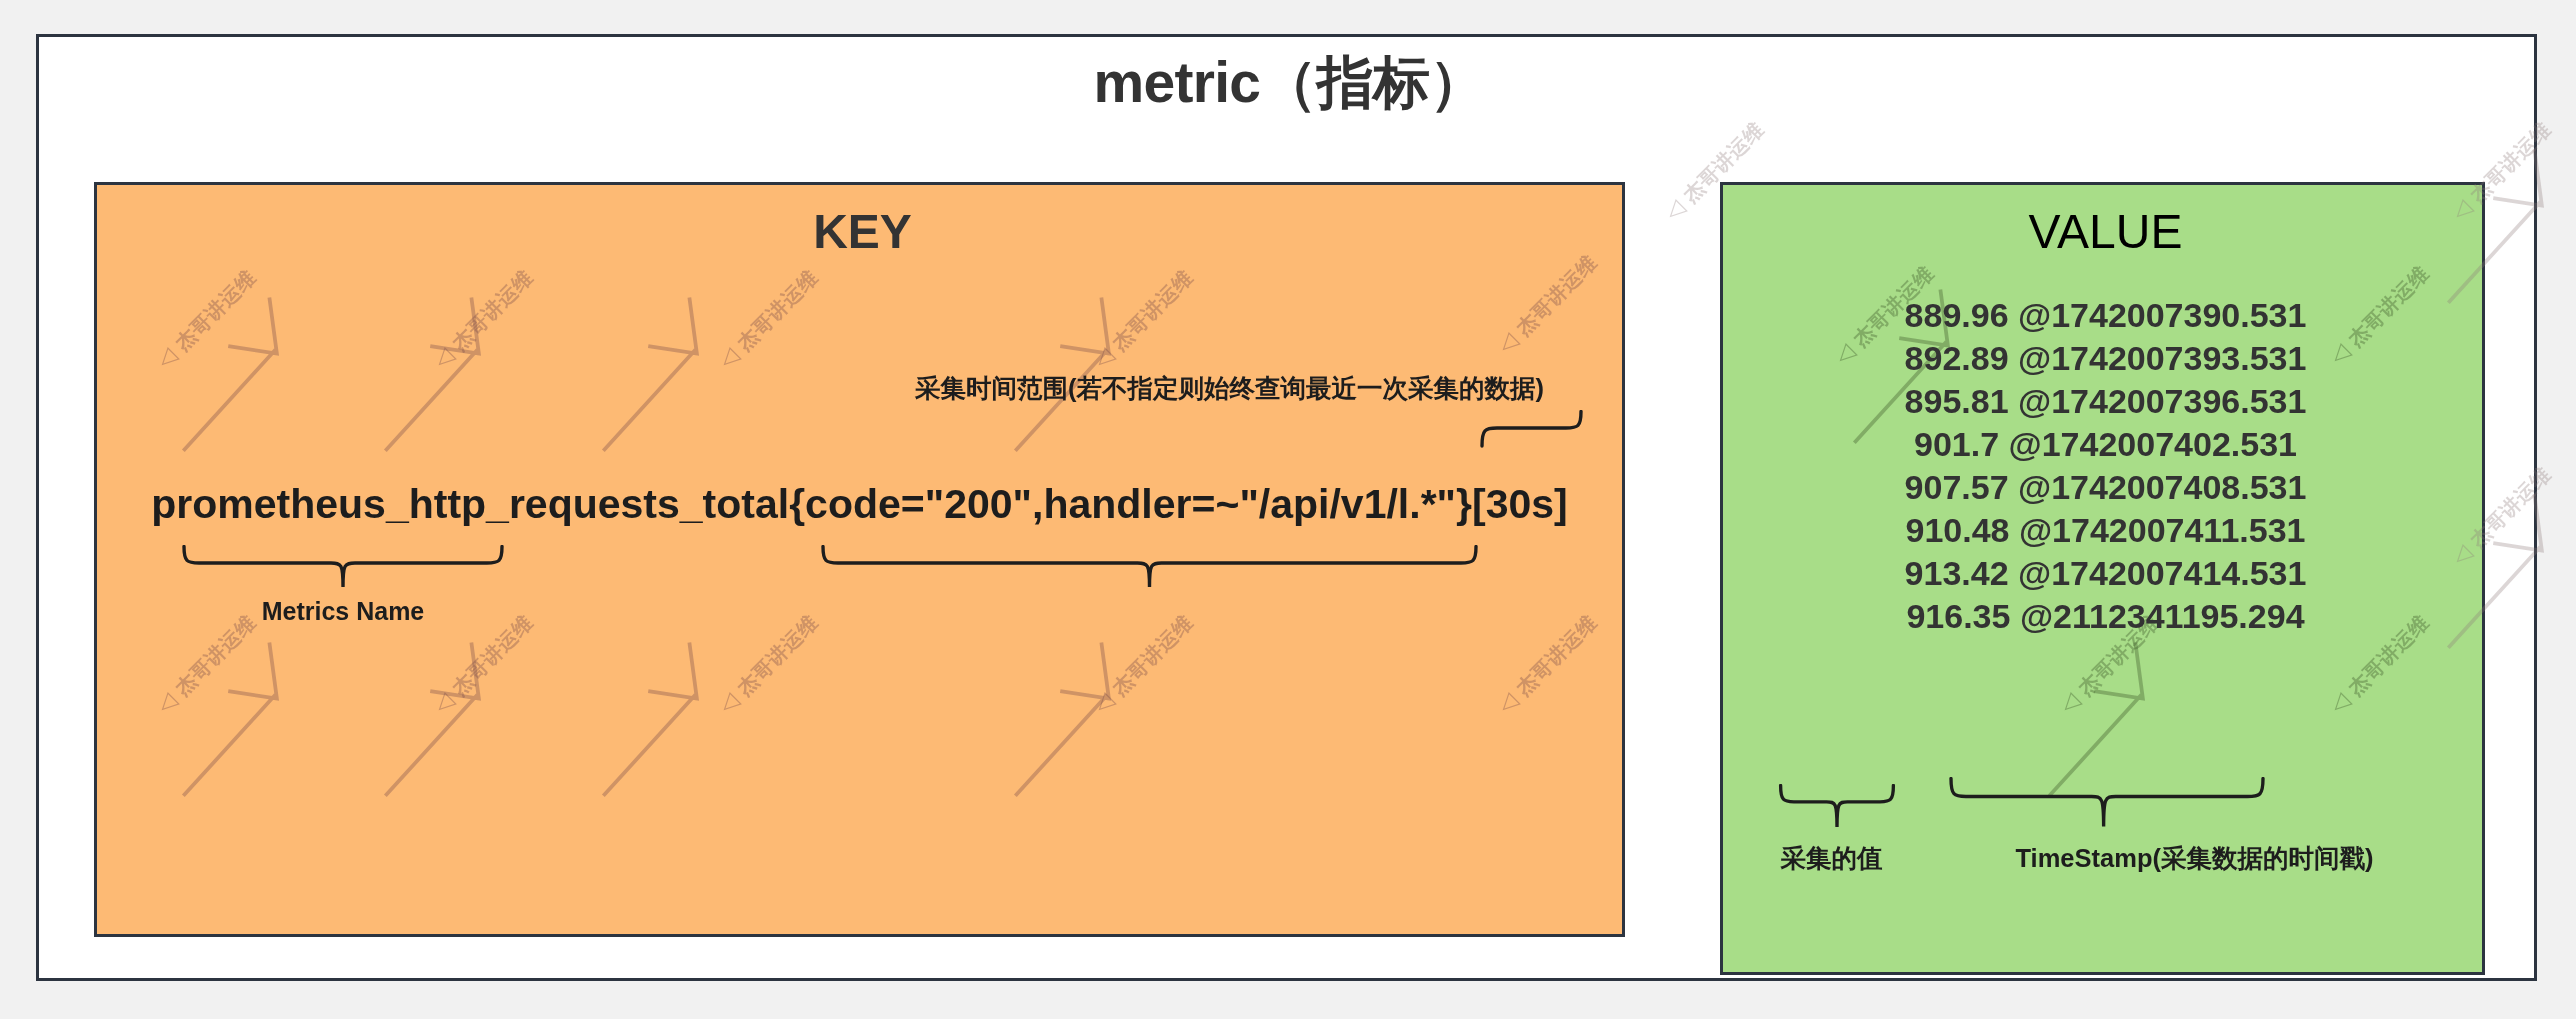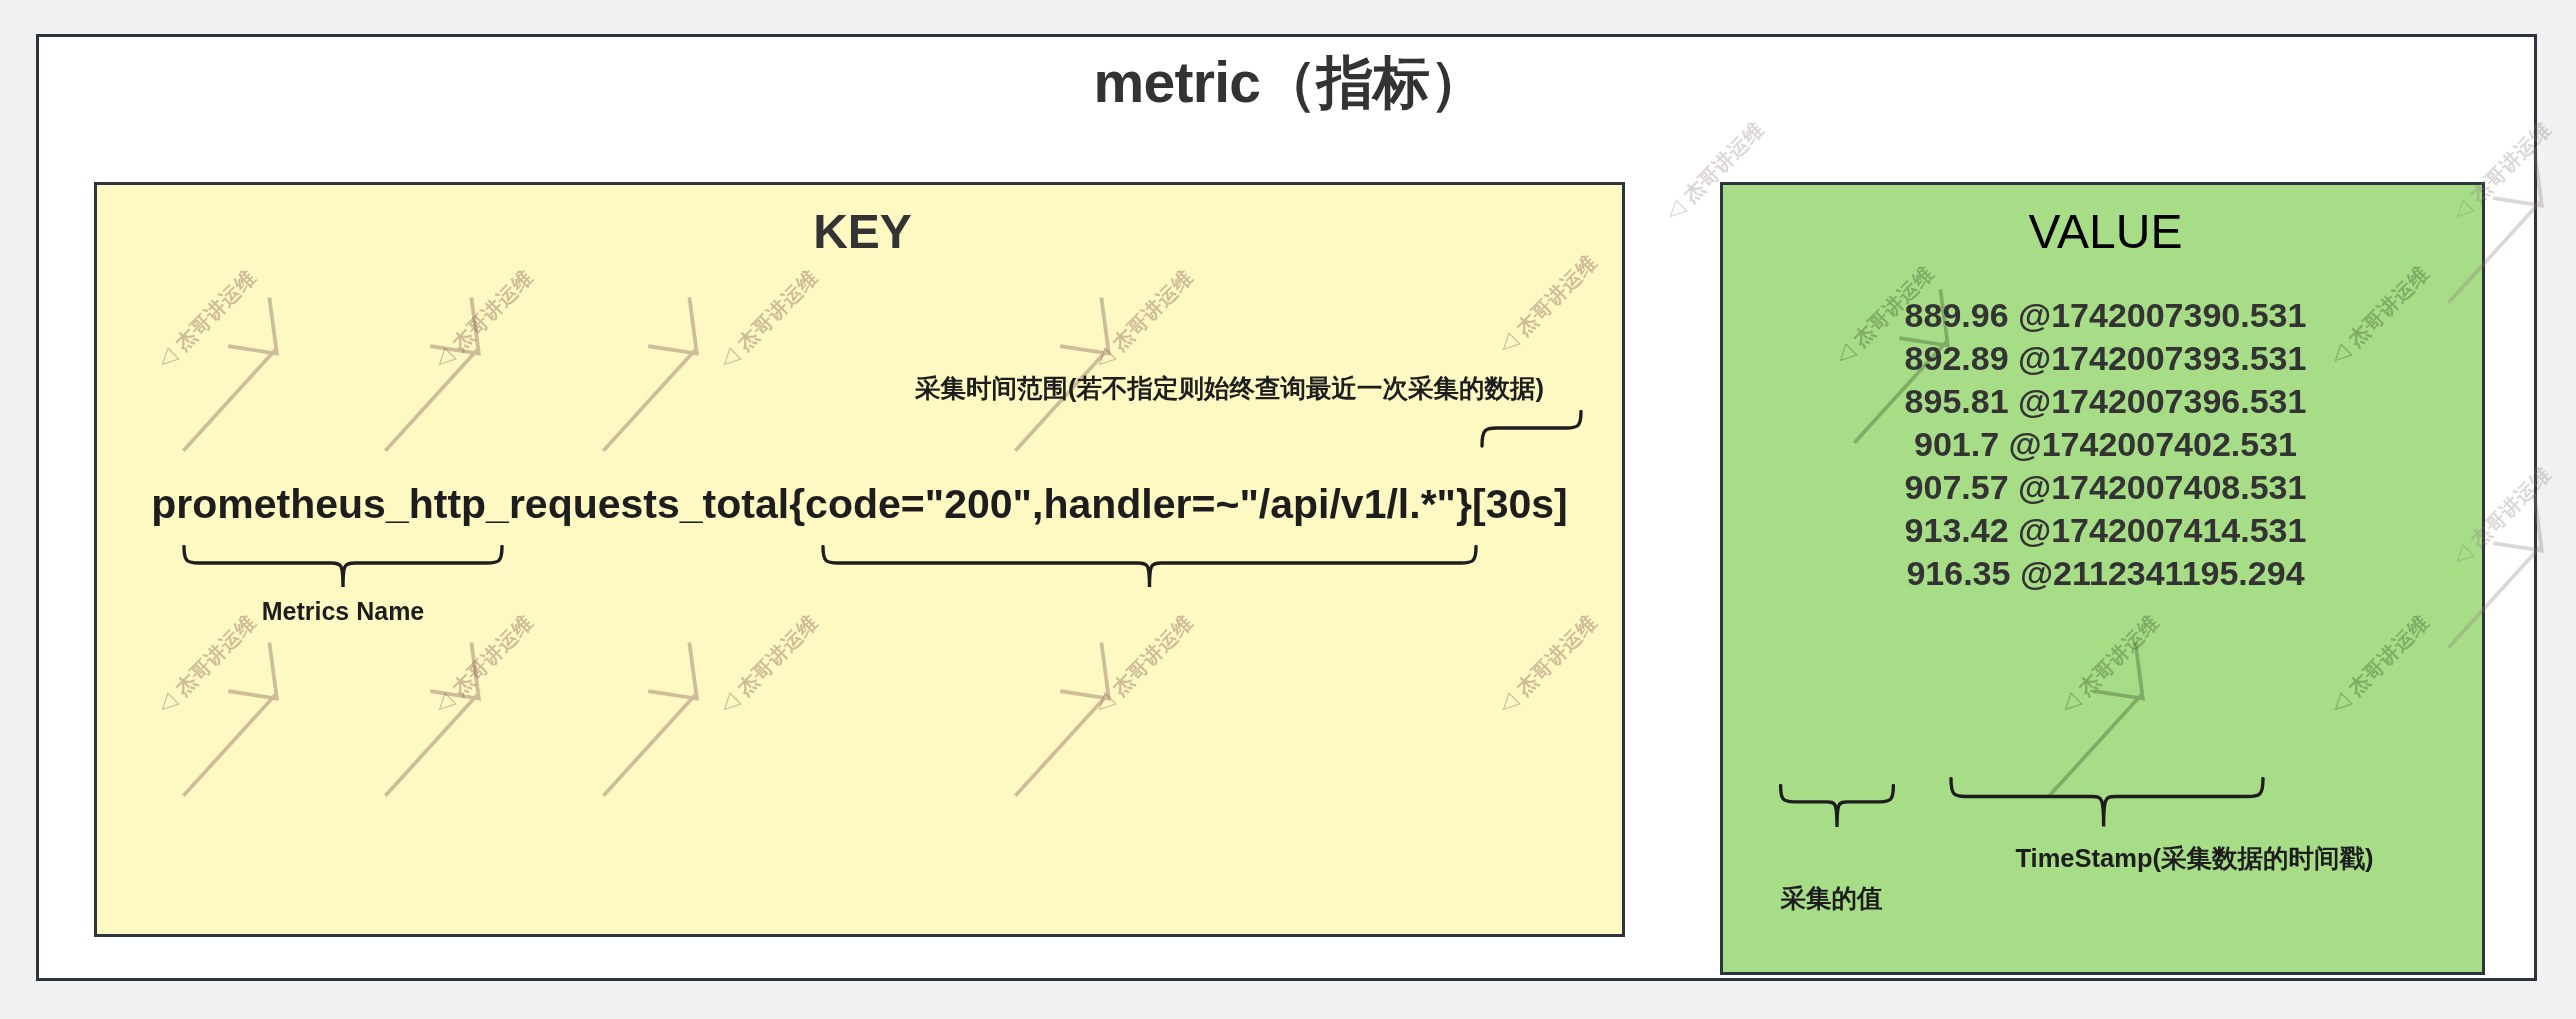--- a/index.html
+++ b/index.html
@@ -40,21 +40,21 @@
     white-space: nowrap;
   }
 
   
   #key-panel {
     position: absolute;
     left: 55px;
     top: 145px;
     width: 1531px;
     height: 755px;
-    background: #fef9c3;
+    background: #fdba74;
     border: 3px solid #2c3440;
     box-sizing: border-box;
     overflow: hidden;
   }
   #key-heading {
     position: absolute;
     left: 0;
     top: 19px;
     width: 1531px;
     text-align: center;
@@ -145,21 +145,20 @@
   #value-label-collected {
     position: absolute;
     left: 15px;
     top: 656px;
     width: 187px;
     text-align: center;
     font-size: 25.5px;
     font-weight: bold;
     color: #1d1d1d;
     white-space: nowrap;
-    margin-top: 40px;
   }
   #value-label-timestamp {
     position: absolute;
     left: 202px;
     top: 656px;
     width: 539px;
     text-align: center;
     font-size: 25.5px;
     font-weight: bold;
     color: #1d1d1d;
@@ -282,20 +281,21 @@
     <svg class="wm-arrow" style="left:300px;top:435px;" width="135" height="187" viewBox="0 0 180 250">
         <path d="M150 30 L160 105 L95 95 M158 100 L35 235" stroke="rgba(70,100,50,0.4)" stroke-width="5" fill="none"></path>
       </svg>
 
     <div id="value-rows">
       <span class="value-row">889.96 @1742007390.531</span>
       <span class="value-row">892.89 @1742007393.531</span>
       <span class="value-row">895.81 @1742007396.531</span>
       <span class="value-row">901.7 @1742007402.531</span>
       <span class="value-row">907.57 @1742007408.531</span>
+      <span class="value-row">910.48 @1742007411.531</span>
       <span class="value-row">913.42 @1742007414.531</span>
       <span class="value-row">916.35 @2112341195.294</span>
     </div>
 
     <div class="brace" style="left:54px; top:599px;">
       <svg width="120" height="46" viewBox="0 0 160 62">
         <path d="M4 2 C4 22, 8 24, 22 24 L66 24 C78 24, 80 26, 80 58
                  C80 26, 82 24, 94 24 L138 24 C152 24, 156 22, 156 2" stroke="#1d1d1d" stroke-width="4.5" fill="none" stroke-linecap="round"></path>
       </svg>
     </div>

